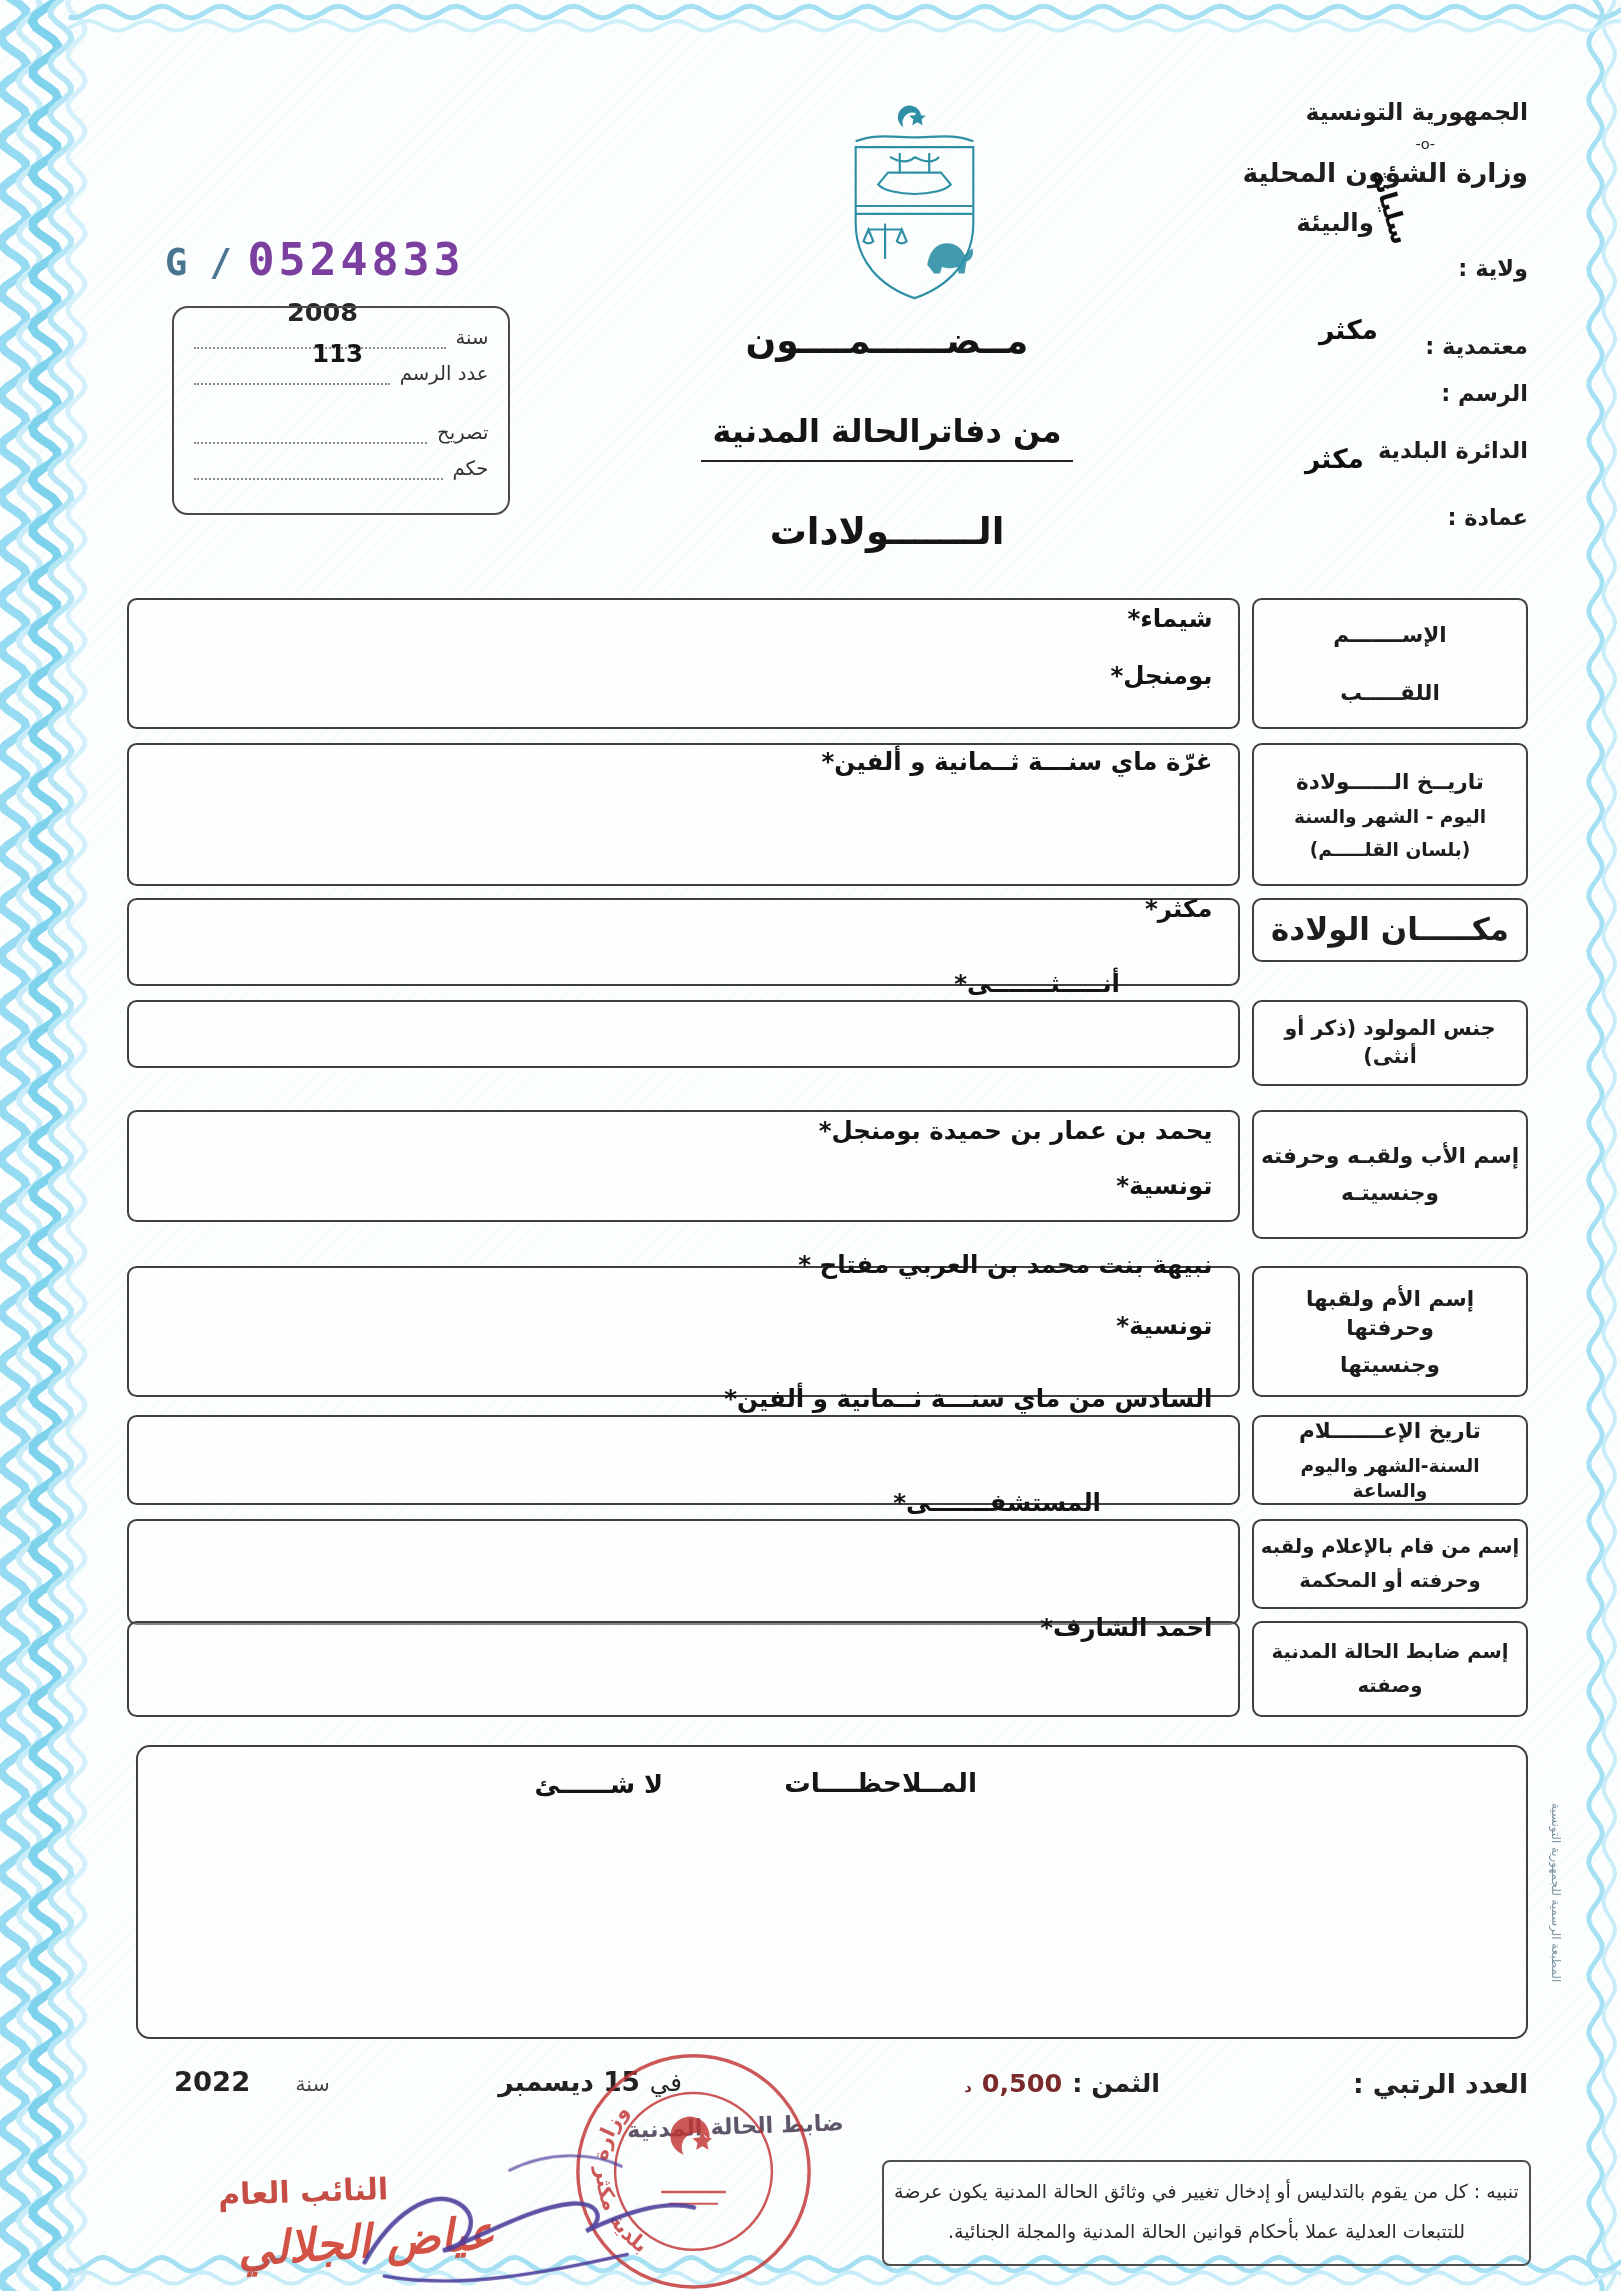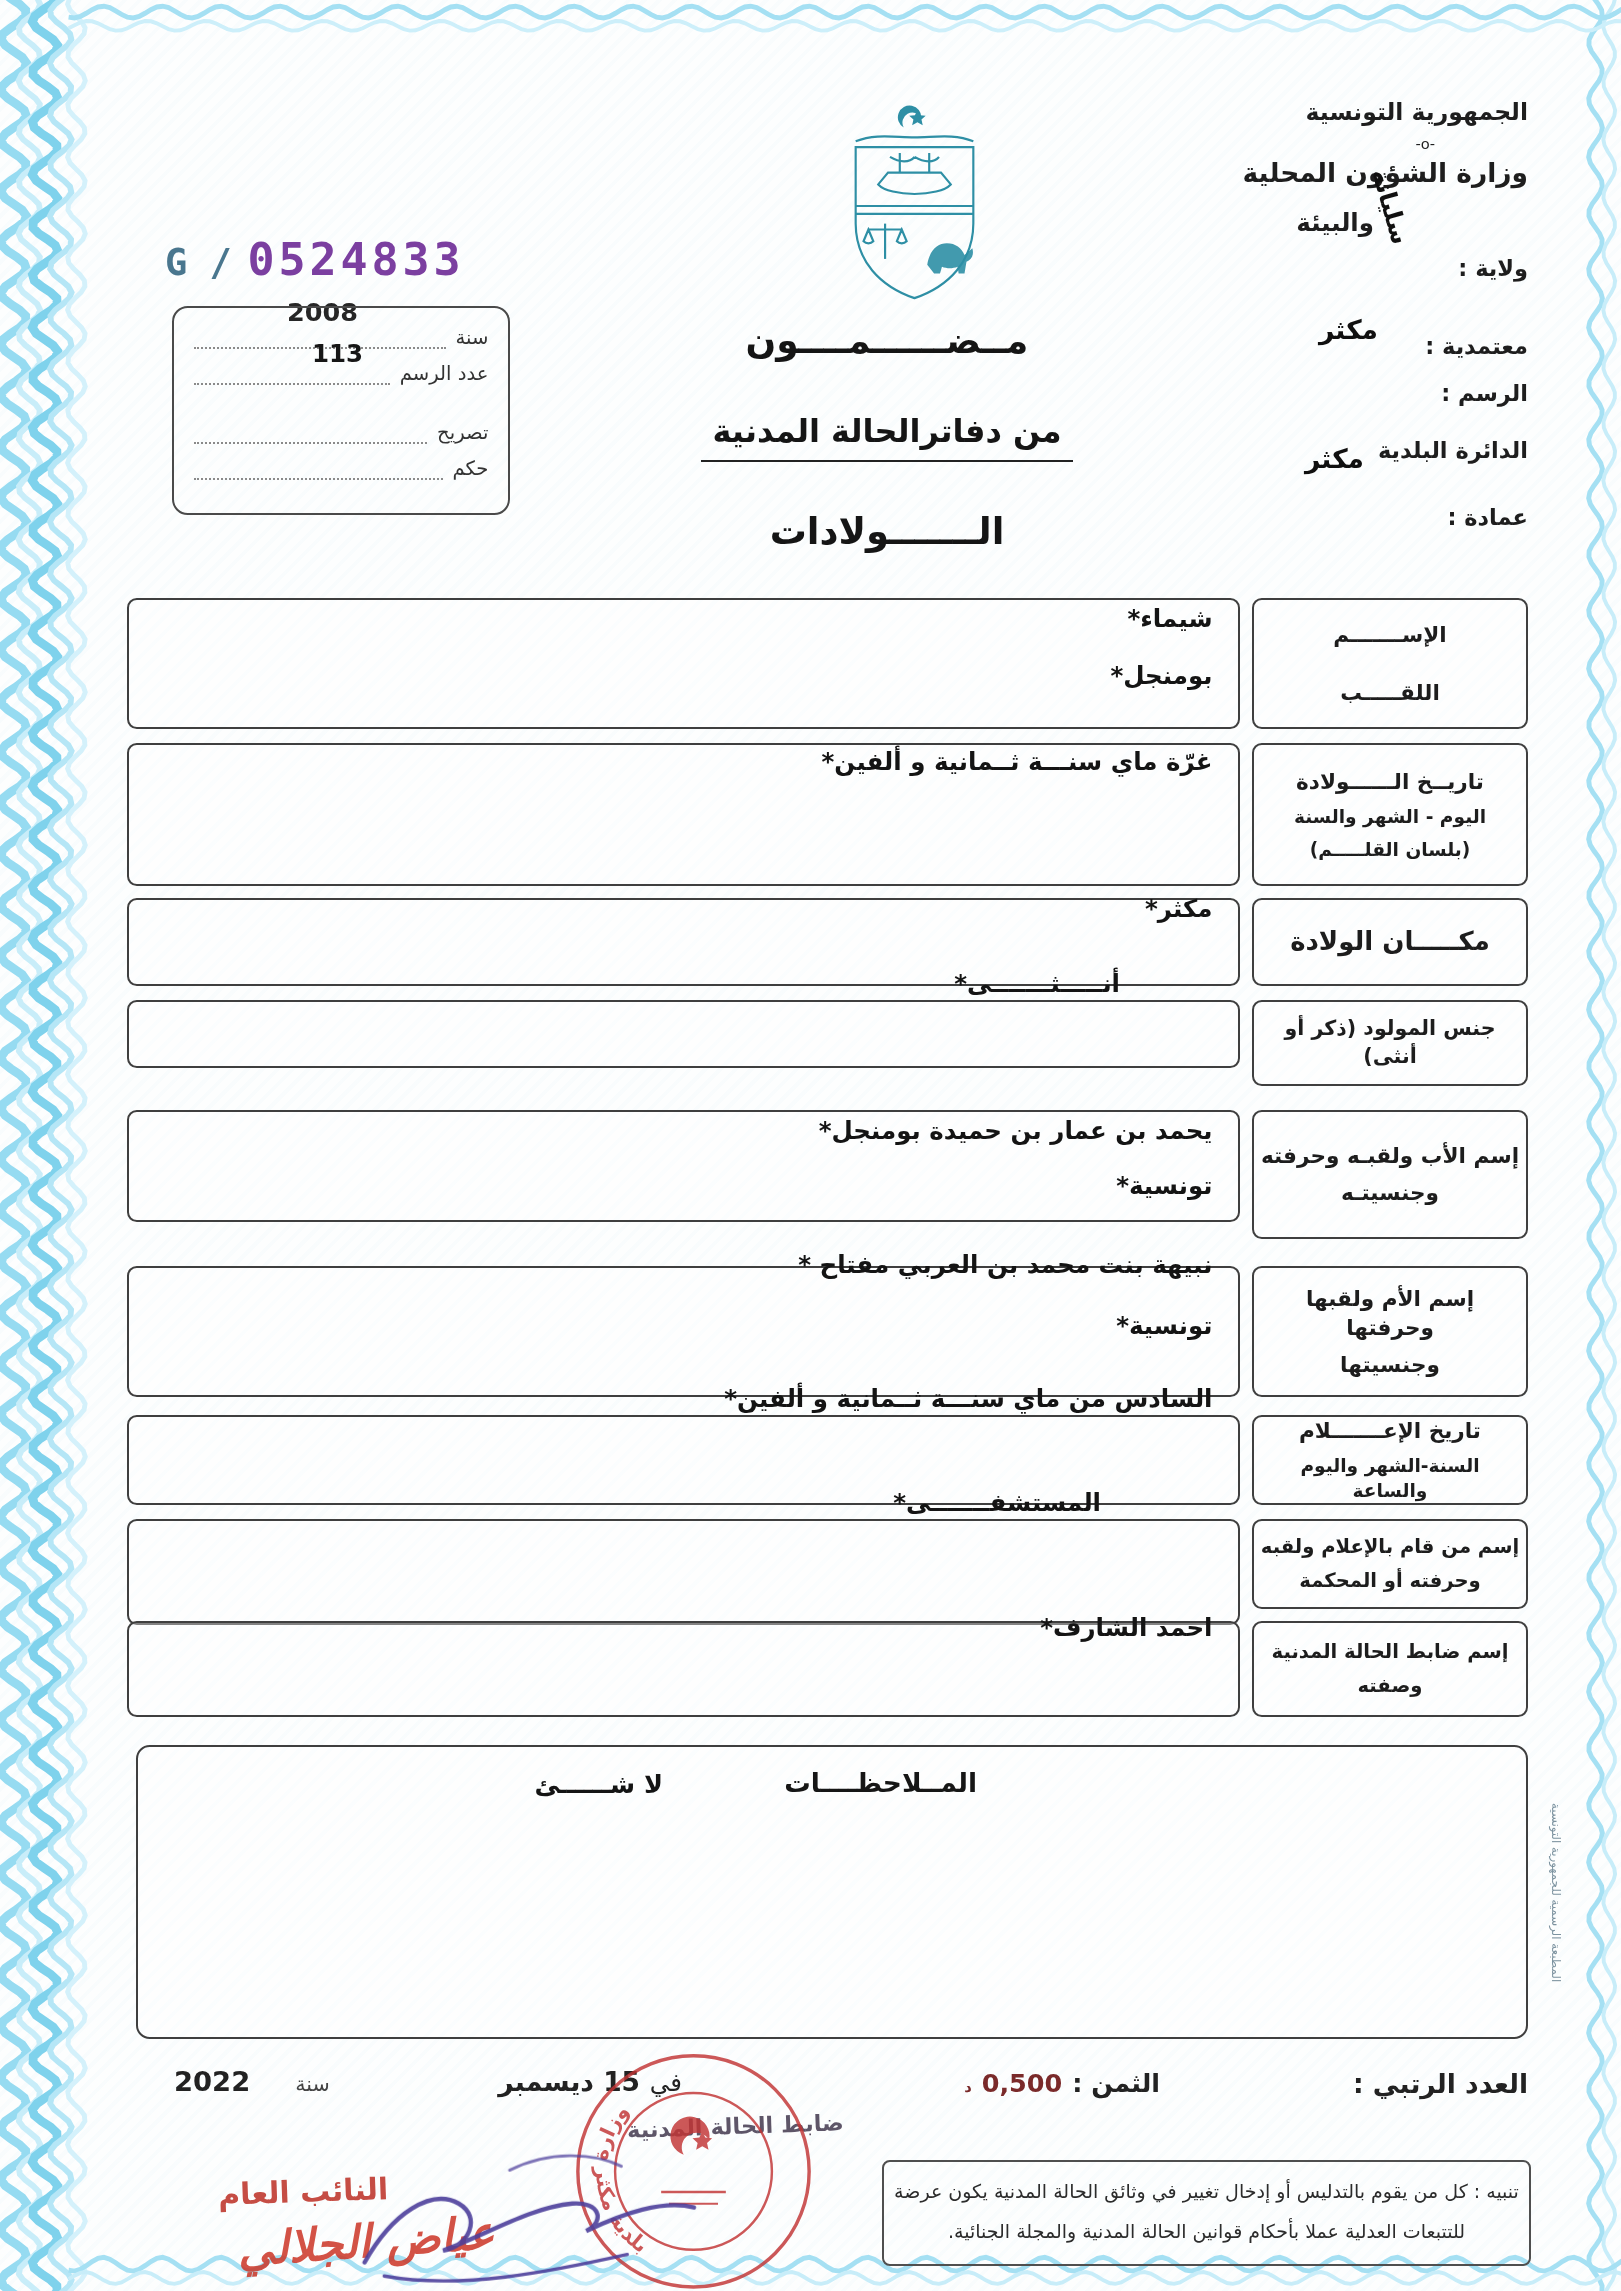--- a/index.html
+++ b/index.html
@@ -143,21 +143,21 @@
 
   <div class="box label-box" style="top:743px;height:143px;">
     <div>تاريــخ الــــــولادة</div>
     <div class="lbl-sm">اليوم - الشهر والسنة</div>
     <div class="lbl-sm">(بلسان القلـــــم)</div>
   </div>
   <div class="box content-box" style="top:743px;height:143px;">
     <div class="hand" style="top:2px;">غرّة ماي سنـــة ثــمانية و ألفين*</div>
   </div>
 
-  <div class="box label-box" style="top:898px;height:88px;font-size:26px;">
+  <div class="box label-box" style="top:898px;height:64px;font-size:31px;">
     <div>مكـــــان الولادة</div>
   </div>
   <div class="box content-box" style="top:898px;height:88px;">
     <div class="hand" style="top:-5.9px;">مكثر*</div>
   </div>
 
   <div class="box label-box" style="top:1000px;height:86px;font-size:20.6px;">
     <div>جنس المولود (ذكر أو أنثى)</div>
   </div>
   <div class="box content-box" style="top:1000px;height:68px;">

